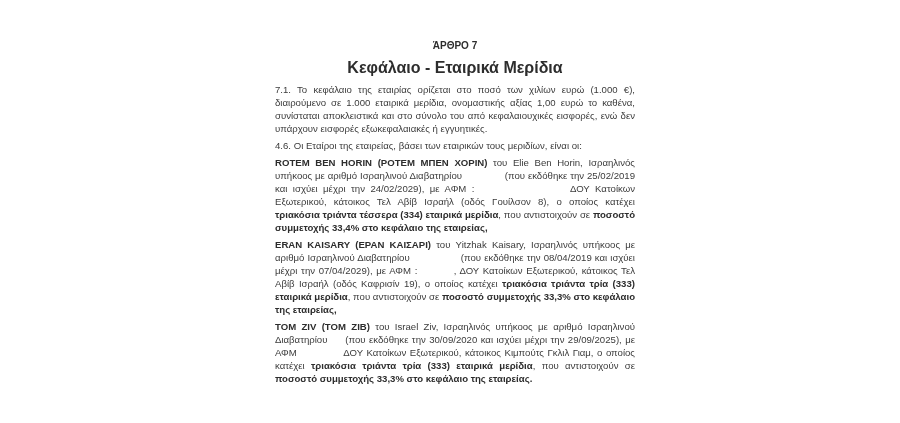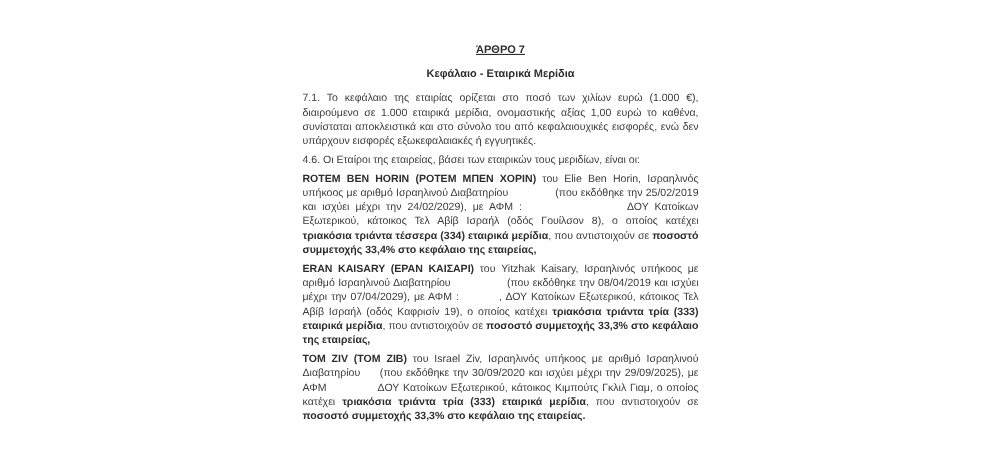--- a/index.html
+++ b/index.html
@@ -23,26 +23,25 @@
     color: #3b3b3b;
     font-size: 9.6px;
     line-height: 13px;
   }
   .heading {
     text-align: center;
     font-weight: bold;
     font-size: 10px;
     color: #2d2d2d;
     margin: 0 0 9px 0;
-    text-decoration: underline;
   }
   .subheading {
     text-align: center;
     font-weight: bold;
-    font-size: 10px;
+    font-size: 16px;
     color: #2d2d2d;
     margin: 0 0 9px 0;
   }
   .body-para {
     margin: 0 0 4px 0;
     text-align: justify;
     text-justify: inter-word;
   }
   .body-para b {
     color: #2d2d2d;

